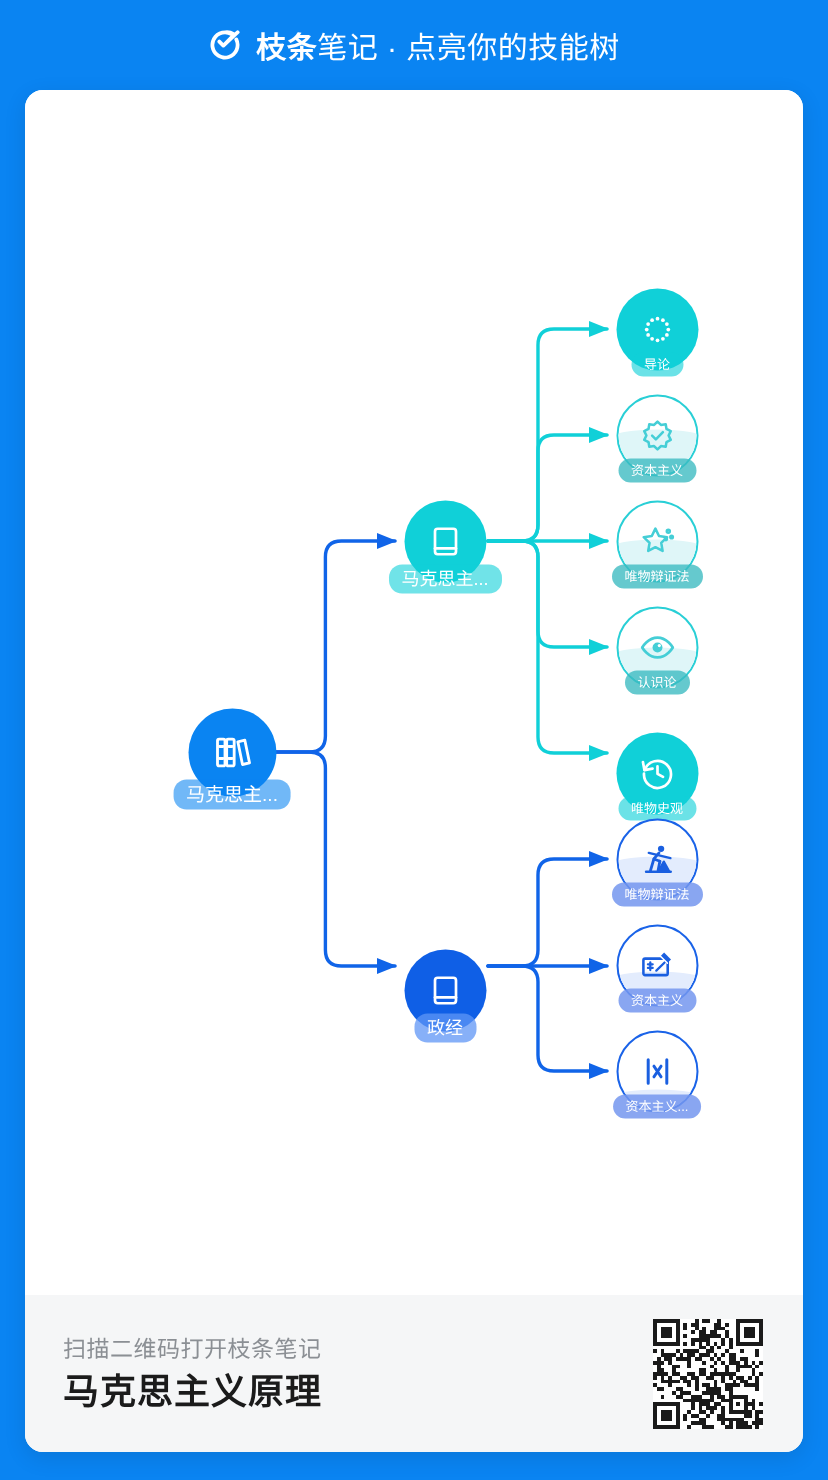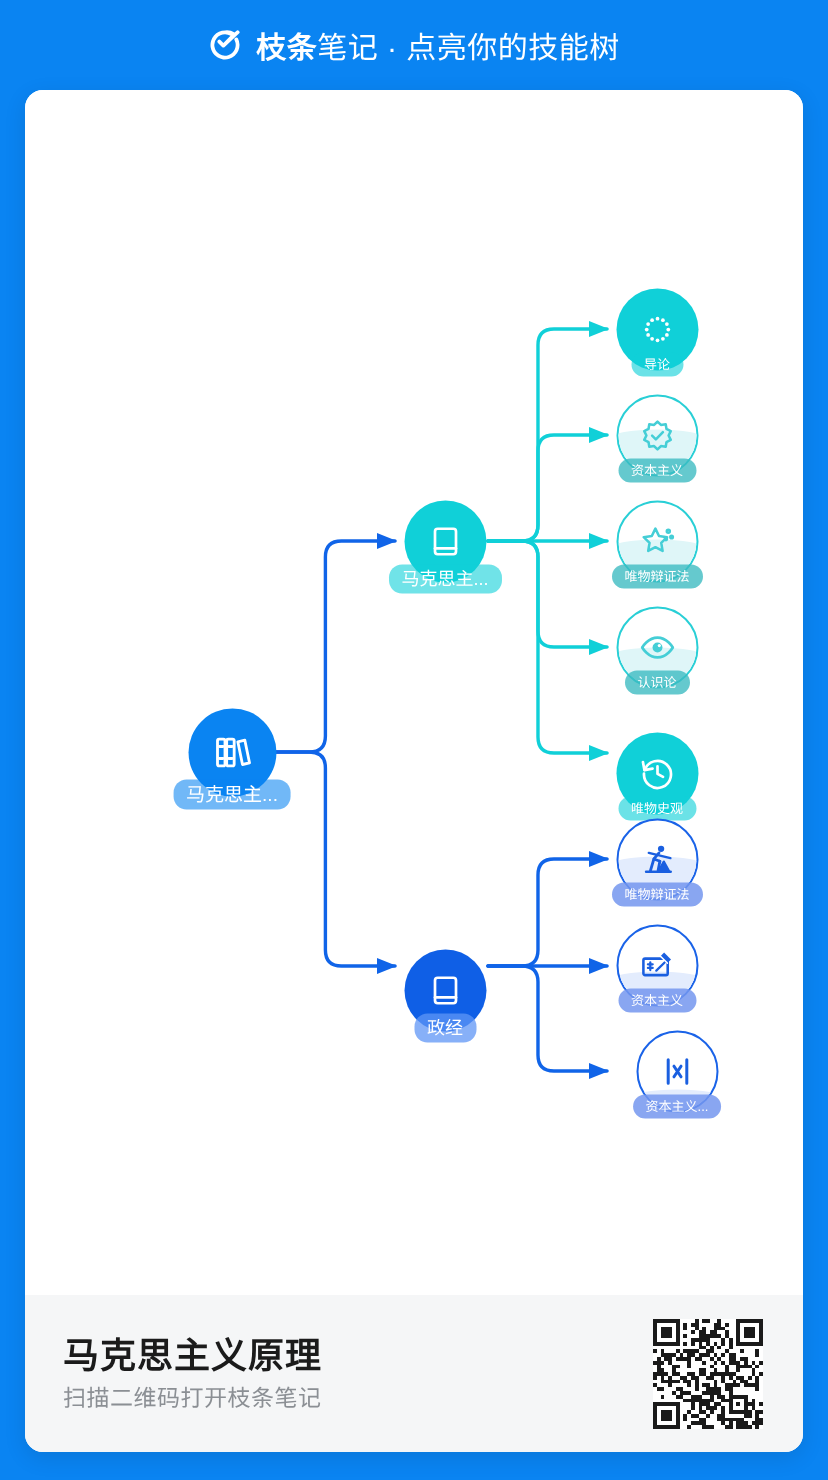--- a/index.html
+++ b/index.html
@@ -344,39 +344,39 @@
       <rect x="2.6" y="7.4" width="16.2" height="11" rx="1.1"></rect>
       <path d="M5.6 11.2h3.2M5.6 13.6h3.2M7.2 9.9v5.1" stroke-width="1.5"></path>
       <path d="M11.2 15.4 L17.6 9.2" stroke-width="1.5"></path>
       <path d="M16.4 3.4 L21 8 L18.6 10.4 L14 5.8 z" fill="#1a5fe0" stroke="none"></path>
       <path d="M14 5.8 L18.6 10.4" stroke="#ffffff" stroke-width="1"></path>
               </svg>
             </span>
           </div>
           <div class="node-label">资本主义</div>
         </div>
-        <div class="tree-node lv2 blue partial" style="left: 652px; top: 981px;">
+        <div class="tree-node lv2 blue partial" style="left: 632px; top: 981px;">
           <div class="node-circle">
             <div class="fill-layer" style="height: 15%;"></div>
             <span style="display: block;">
               <svg width="36" height="36" viewBox="0 0 24 24" fill="none" stroke="#1a5fe0" stroke-width="2" stroke-linecap="round" stroke-linejoin="round">
       <path d="M5.8 4.2 V19.8M18.2 4.2 V19.8"></path>
       <path d="M9.6 8.4 L14.4 15.6M14.4 8.4 L9.6 15.6" stroke-width="1.9"></path>
               </svg>
             </span>
           </div>
           <div class="node-label">资本主义...</div>
         </div>
       </div>
   </div>
 
   <div id="poster-footer">
     <div id="footer-text">
+      <div id="footer-subtitle">扫描二维码打开枝条笔记</div>
       <div id="footer-title">马克思主义原理</div>
-      <div id="footer-subtitle">扫描二维码打开枝条笔记</div>
     </div>
     <svg id="qr-code" viewBox="0 0 29 29" shape-rendering="crispEdges">
         <rect width="29" height="29" fill="#ffffff"></rect>
         <rect x="0" y="0" width="1" height="1" fill="#1a1a1a"></rect>
         <rect x="1" y="0" width="1" height="1" fill="#1a1a1a"></rect>
         <rect x="2" y="0" width="1" height="1" fill="#1a1a1a"></rect>
         <rect x="3" y="0" width="1" height="1" fill="#1a1a1a"></rect>
         <rect x="4" y="0" width="1" height="1" fill="#1a1a1a"></rect>
         <rect x="5" y="0" width="1" height="1" fill="#1a1a1a"></rect>
         <rect x="6" y="0" width="1" height="1" fill="#1a1a1a"></rect>

